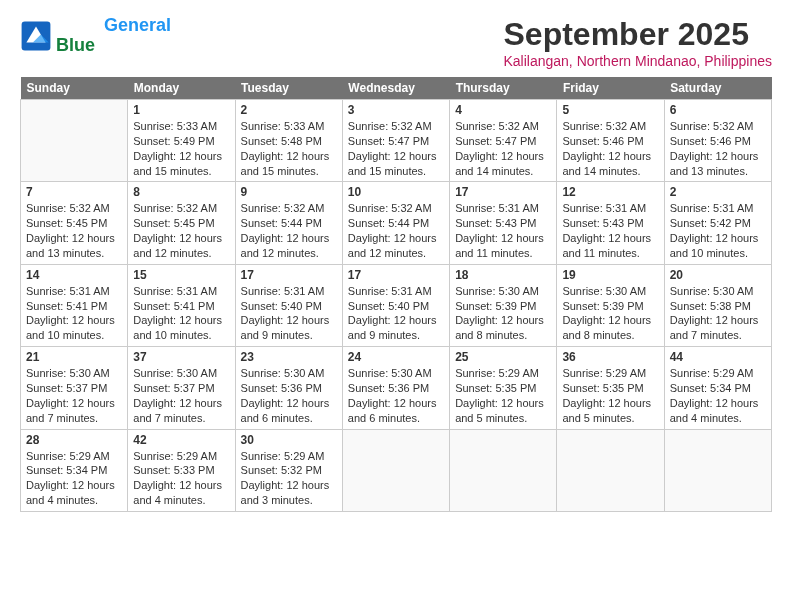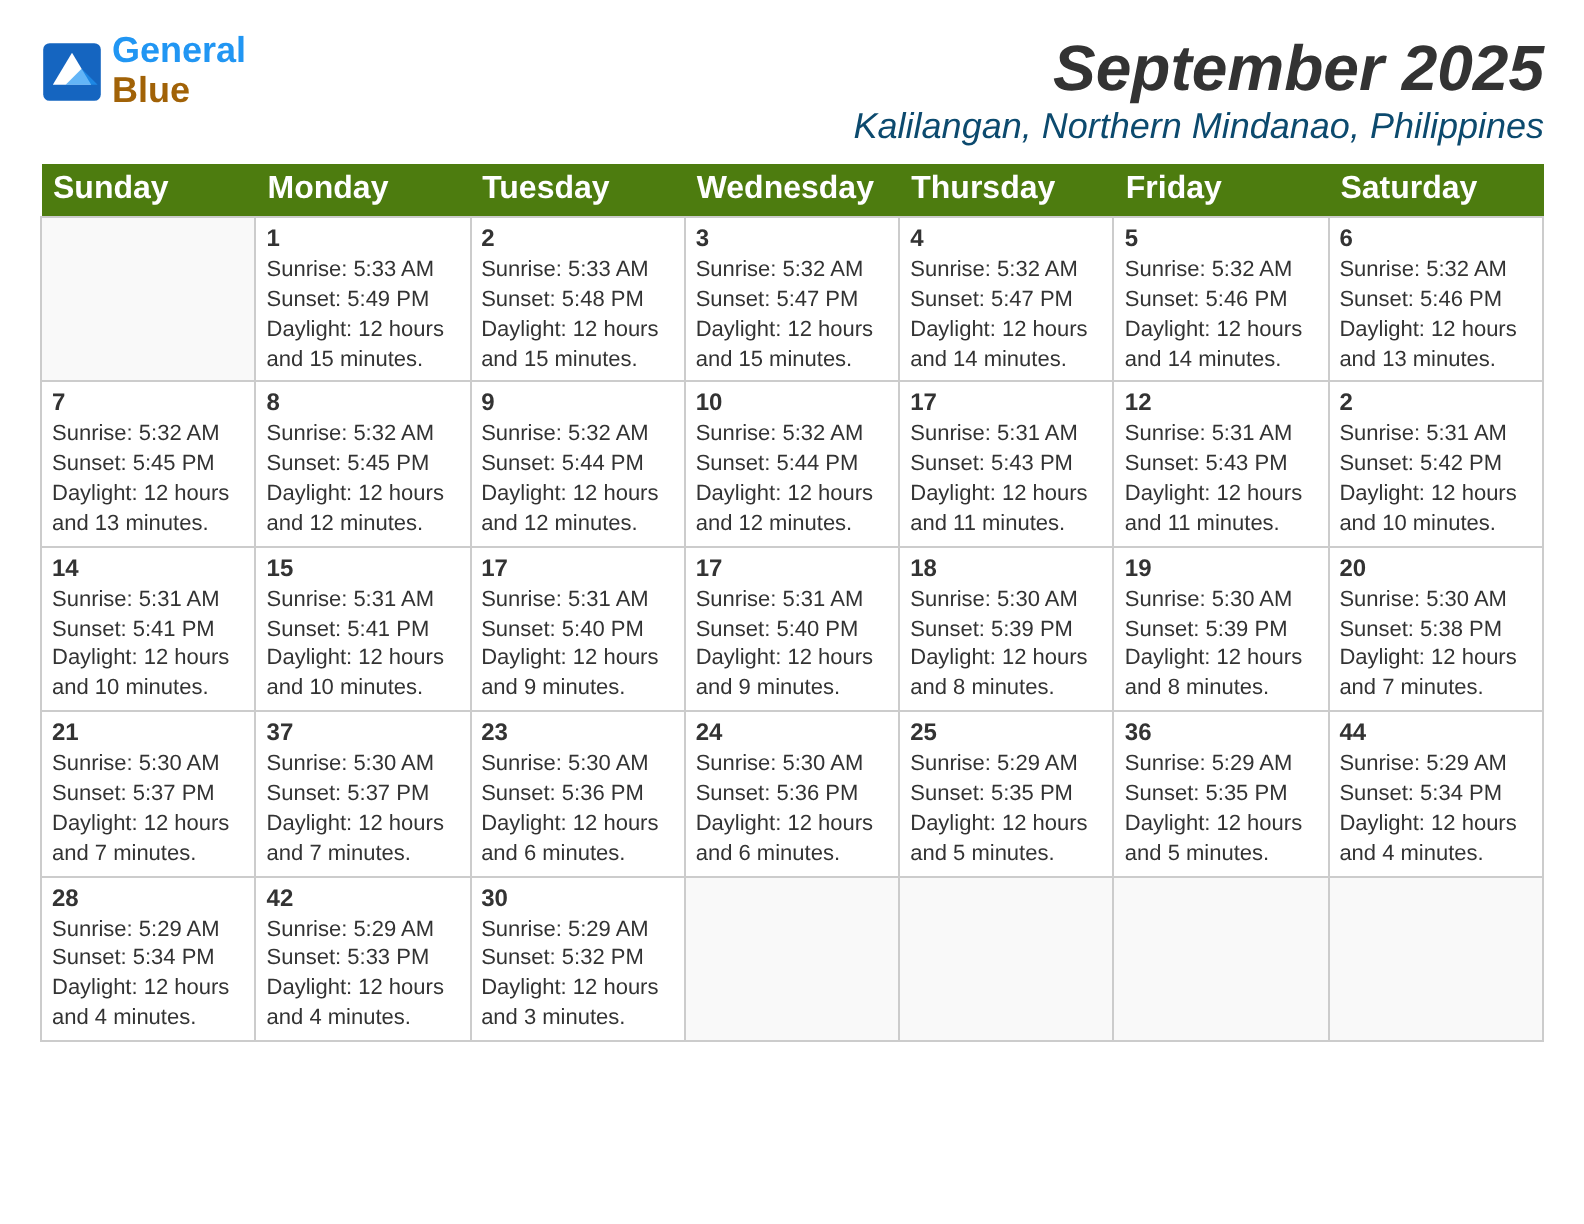--- a/index.html
+++ b/index.html
@@ -28,49 +28,49 @@
       gap: 4px;
     }
     .logo-text {
       font-size: 18px;
       font-weight: bold;
       color: #333;
       line-height: 1.1;
     }
     .logo-text span {
       color: #2196F3;
+      margin-left: 48px;
     }
     .logo-icon {
       width: 32px;
       height: 32px;
     }
     .title-area {
-      text-align: right;
-      font-style: italic;
+      text-align: left;
     }
     .month-title {
       font-size: 32px;
       font-weight: bold;
       color: #333;
     }
     .location {
-      font-size: 18px;
-      color: #0c4a6e;
+      font-size: 14px;
+      color: #be185d;
     }
     .calendar {
       width: 100%;
       border-collapse: collapse;
       font-size: 10px;
     }
     .calendar th {
-      background-color: #4d7c0f;
+      background-color: #737373;
       color: #fff;
       text-align: left;
       padding: 4px 6px;
-      font-size: 16px;
+      font-size: 12px;
       font-weight: bold;
     }
     .calendar td {
       border: 1px solid #ccc;
       vertical-align: top;
       padding: 3px 5px;
       width: calc(100% / 7);
       height: 78px;
       color: #333;
     }
@@ -102,21 +102,21 @@
 <div class="page">
   <div class="header">
     <div class="logo">
       <svg class="logo-icon" viewBox="0 0 40 40">
         <rect x="2" y="2" width="36" height="36" rx="4" fill="#1565C0"></rect>
         <polygon points="20,8 32,28 8,28" fill="#fff"></polygon>
         <polygon points="26,18 36,28 16,28" fill="#2196F3" opacity="0.7"></polygon>
       </svg>
       <div class="logo-text">
         <div><span>General</span></div>
-        <div style="color:#a16207;">Blue</div>
+        <div style="color:#15803d;">Blue</div>
       </div>
     </div>
     <div class="title-area">
       <div class="month-title">September 2025</div>
       <div class="location">Kalilangan, Northern Mindanao, Philippines</div>
     </div>
   </div>
 
   <table class="calendar">
     <thead>

